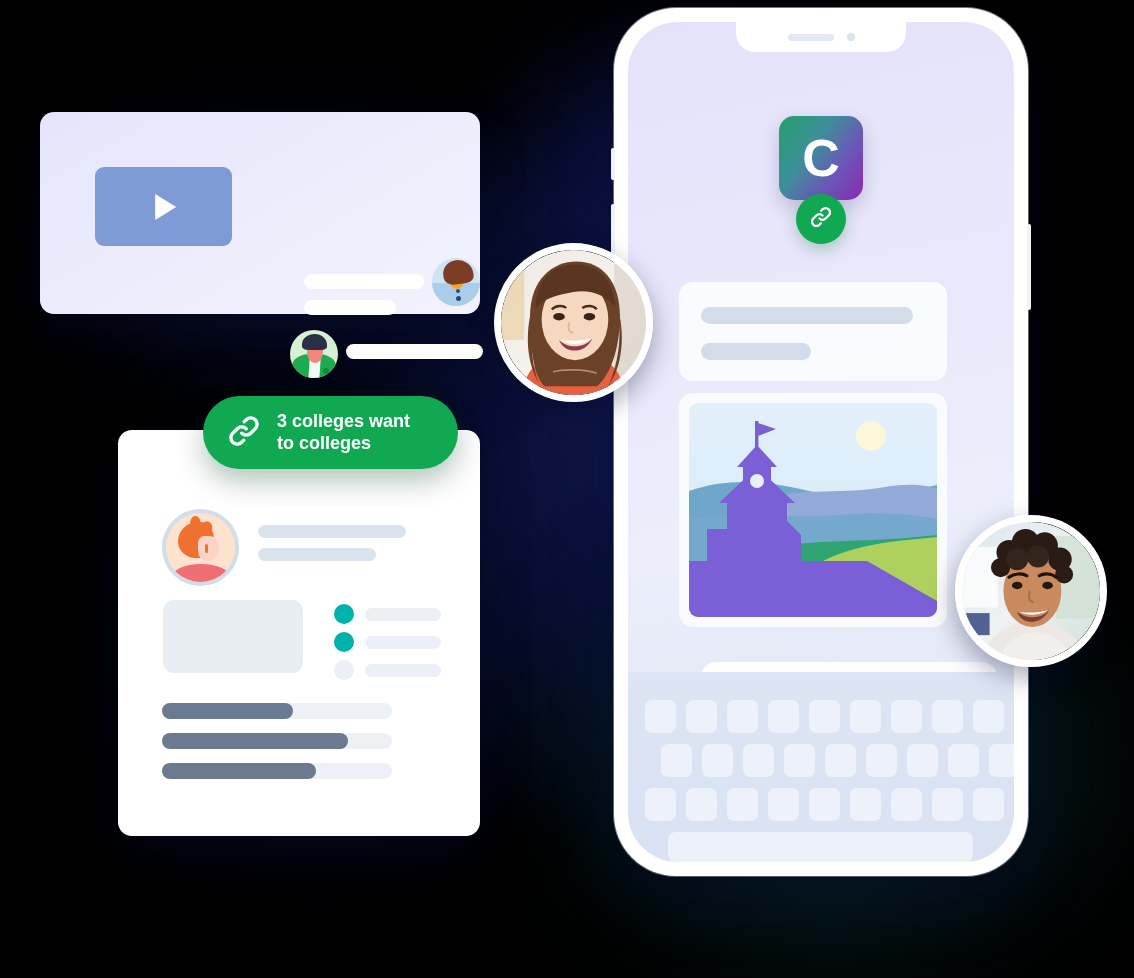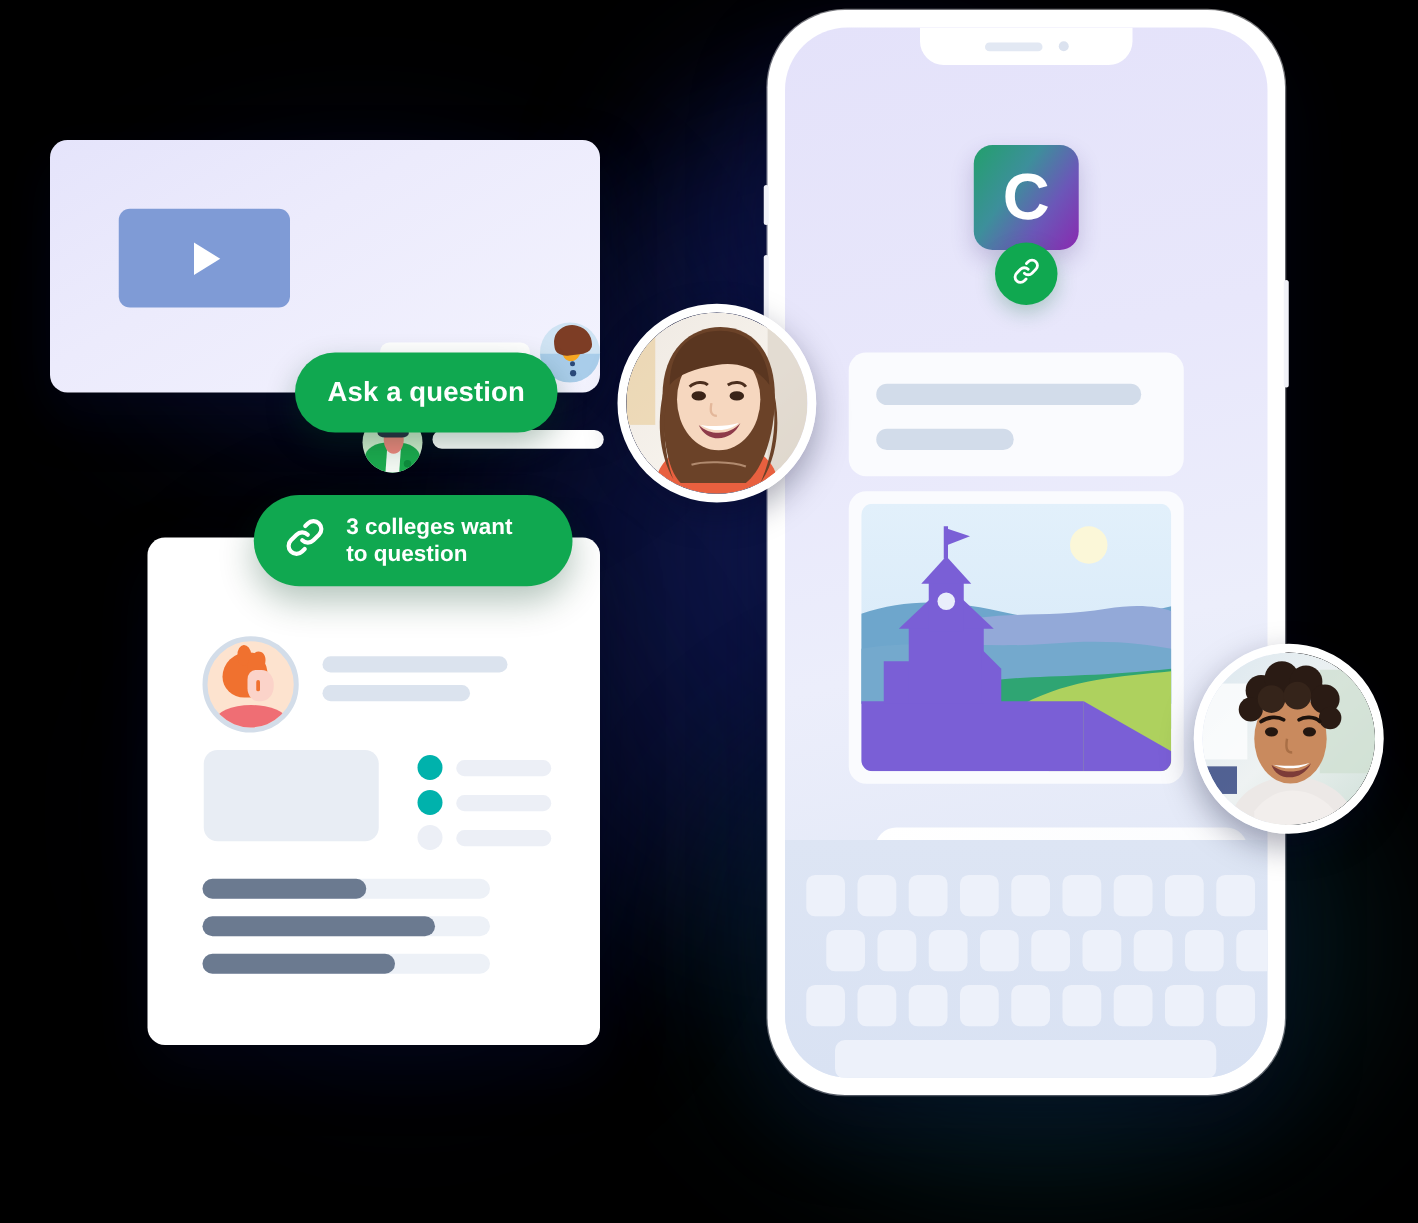--- a/index.html
+++ b/index.html
@@ -236,23 +236,20 @@
 
     <div class="mini-av av-green">
       <div class="body"></div>
         <div class="shirt"></div>
       <div class="face"></div>
         <div class="hair"></div>
         <div class="nub"></div>
     </div>
   </div>
 
-  <div class="ask-btn">
-    <span>Ask a question</span>
-  </div>
 
   <div class="profile-card">
     <div class="pc-avatar">
       <div class="hairmass"></div>
         <div class="tuft2"></div>
         <div class="tuft1"></div>
       <div class="face"></div>
         <div class="eye"></div>
         <div class="shoulders"></div>
     </div>
@@ -288,21 +285,21 @@
 
   <div class="connect-badge">
     <span>
       <svg width="38" height="38" viewBox="0 0 24 24" fill="none" stroke="#ffffff" stroke-width="2.1" stroke-linecap="round" stroke-linejoin="round">
         <path d="M10.6 13.4a4 4 0 0 0 5.66 0l2.83-2.83a4 4 0 1 0-5.66-5.66l-1.3 1.3"></path>
         <path d="M13.4 10.6a4 4 0 0 0-5.66 0L4.9 13.43a4 4 0 1 0 5.66 5.66l1.3-1.3"></path>
       </svg>
     </span>
     <div class="txt">
       <div>3 colleges want</div>
-      <div>to question</div>
+      <div>to colleges</div>
     </div>
   </div>
 
   <div class="phone">
 
     <div class="side-btn sb-mute"></div>
     <div class="side-btn sb-vup"></div>
     <div class="side-btn sb-vdn"></div>
     <div class="side-btn sb-pwr"></div>
 

